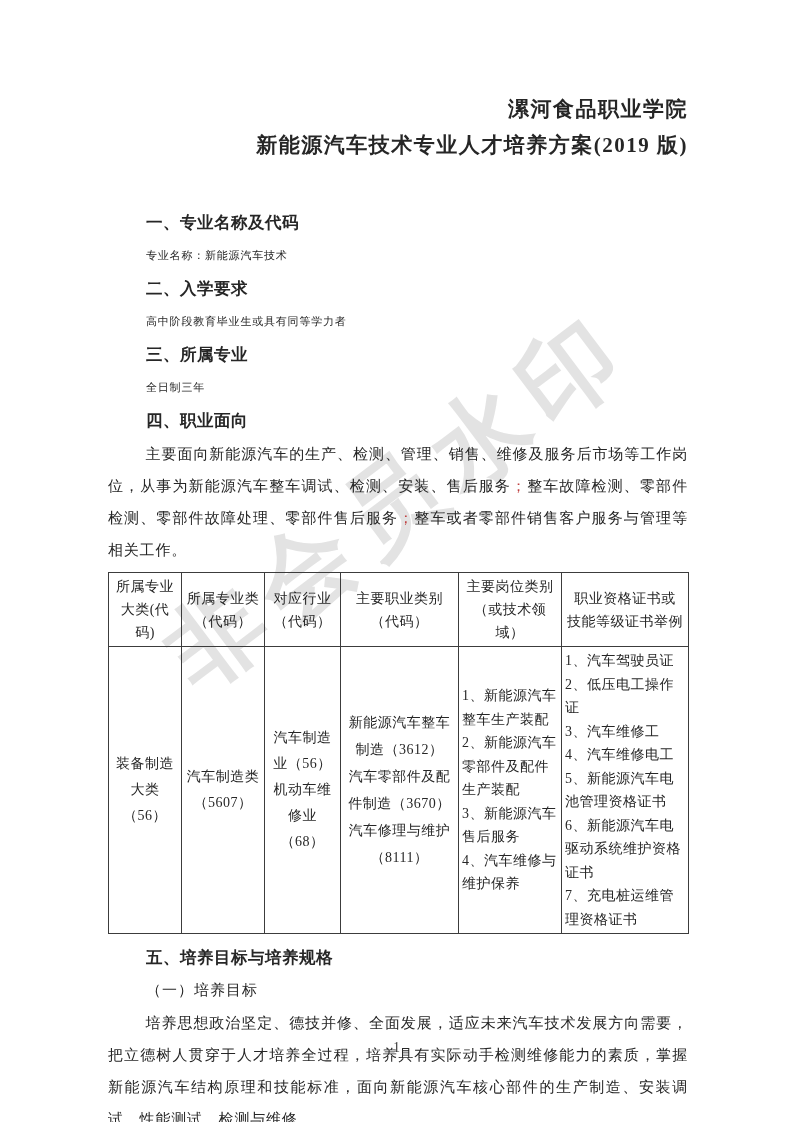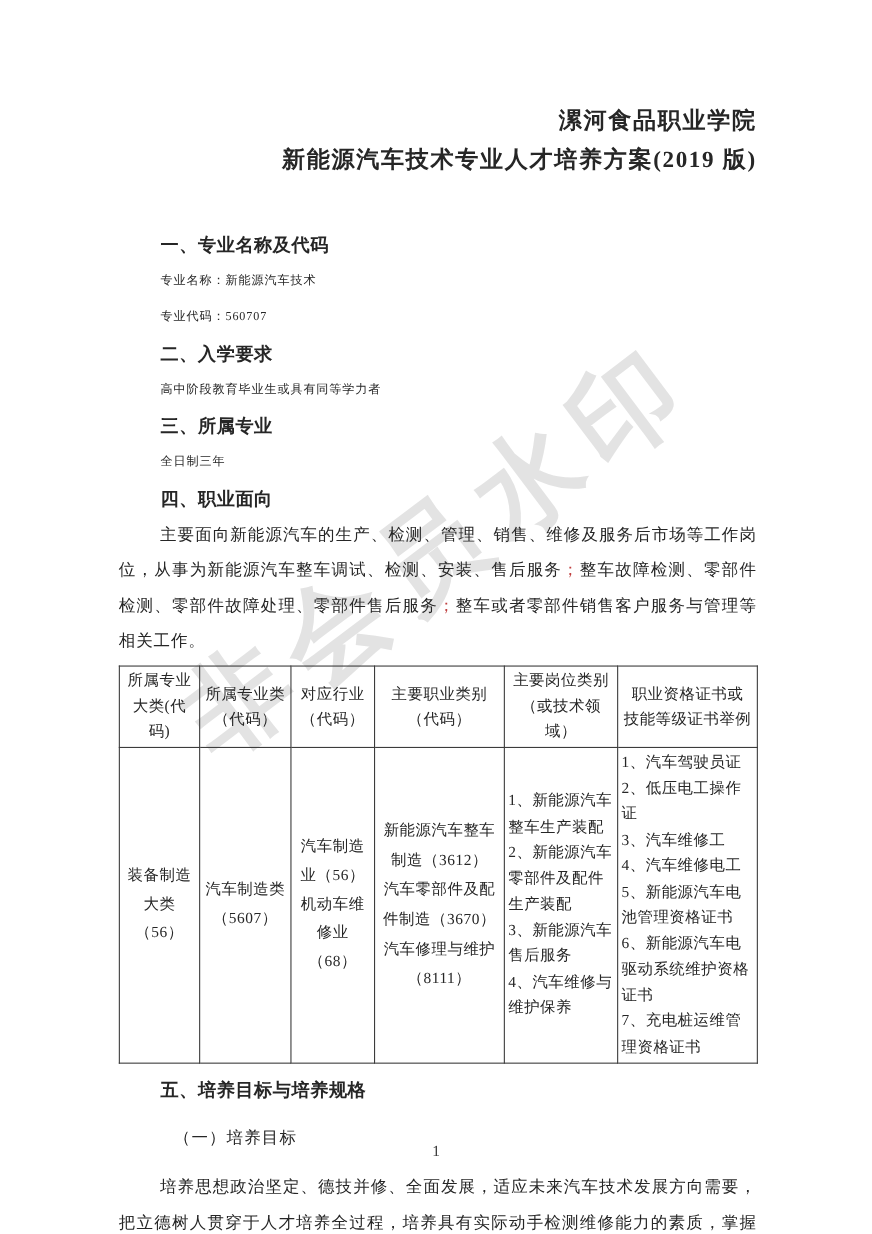--- a/index.html
+++ b/index.html
@@ -23,21 +23,21 @@
   .doc-title.second { margin-top:6px; }
 
   .h-num {
     font-size:16.5px; font-weight:bold;
     line-height:33px; padding-left:38px;
     letter-spacing:0.5px; margin:0;
   }
   .h-sub {
     font-size:15px; font-weight:normal;
     line-height:33px; padding-left:38px;
-    letter-spacing:1px; margin:12px;
+    letter-spacing:1px; margin:0;
   }
   .h1-top { margin-top:46px; }
 
   .bodyline {
     font-size:11px; line-height:33px;
     padding-left:38px; letter-spacing:0.8px; margin:0;
   }
   .para {
     font-size:15px; line-height:32px;
     text-indent:2.5em; text-align:justify;
@@ -93,21 +93,20 @@
 
   <div class="watermark">非会员水印</div>
 
   <div class="content">
 
     <p class="doc-title first">漯河食品职业学院</p>
     <p class="doc-title second">新能源汽车技术专业人才培养方案(2019 版)</p>
 
     <p class="h-num h1-top">一、专业名称及代码</p>
     <p class="bodyline">专业名称：新能源汽车技术</p>
-    <p class="bodyline">专业代码：560707</p>
 
     <p class="h-num">二、入学要求</p>
     <p class="bodyline">高中阶段教育毕业生或具有同等学力者</p>
 
     <p class="h-num">三、所属专业</p>
     <p class="bodyline">全日制三年</p>
 
     <p class="h-num">四、职业面向</p>
     <p class="para para-top"><span>主要面向新能源汽车的生产、检测、管理、销售、维修及服务后市场等工作岗位，从事为新能源汽车整车调试、检测、安装、售后服务</span><span class="red-punct">；</span><span>整车故障检测、零部件检测、零部件故障处理、零部件售后服务</span><span class="red-punct">；</span><span>整车或者零部件销售客户服务与管理等相关工作。</span></p>
 

